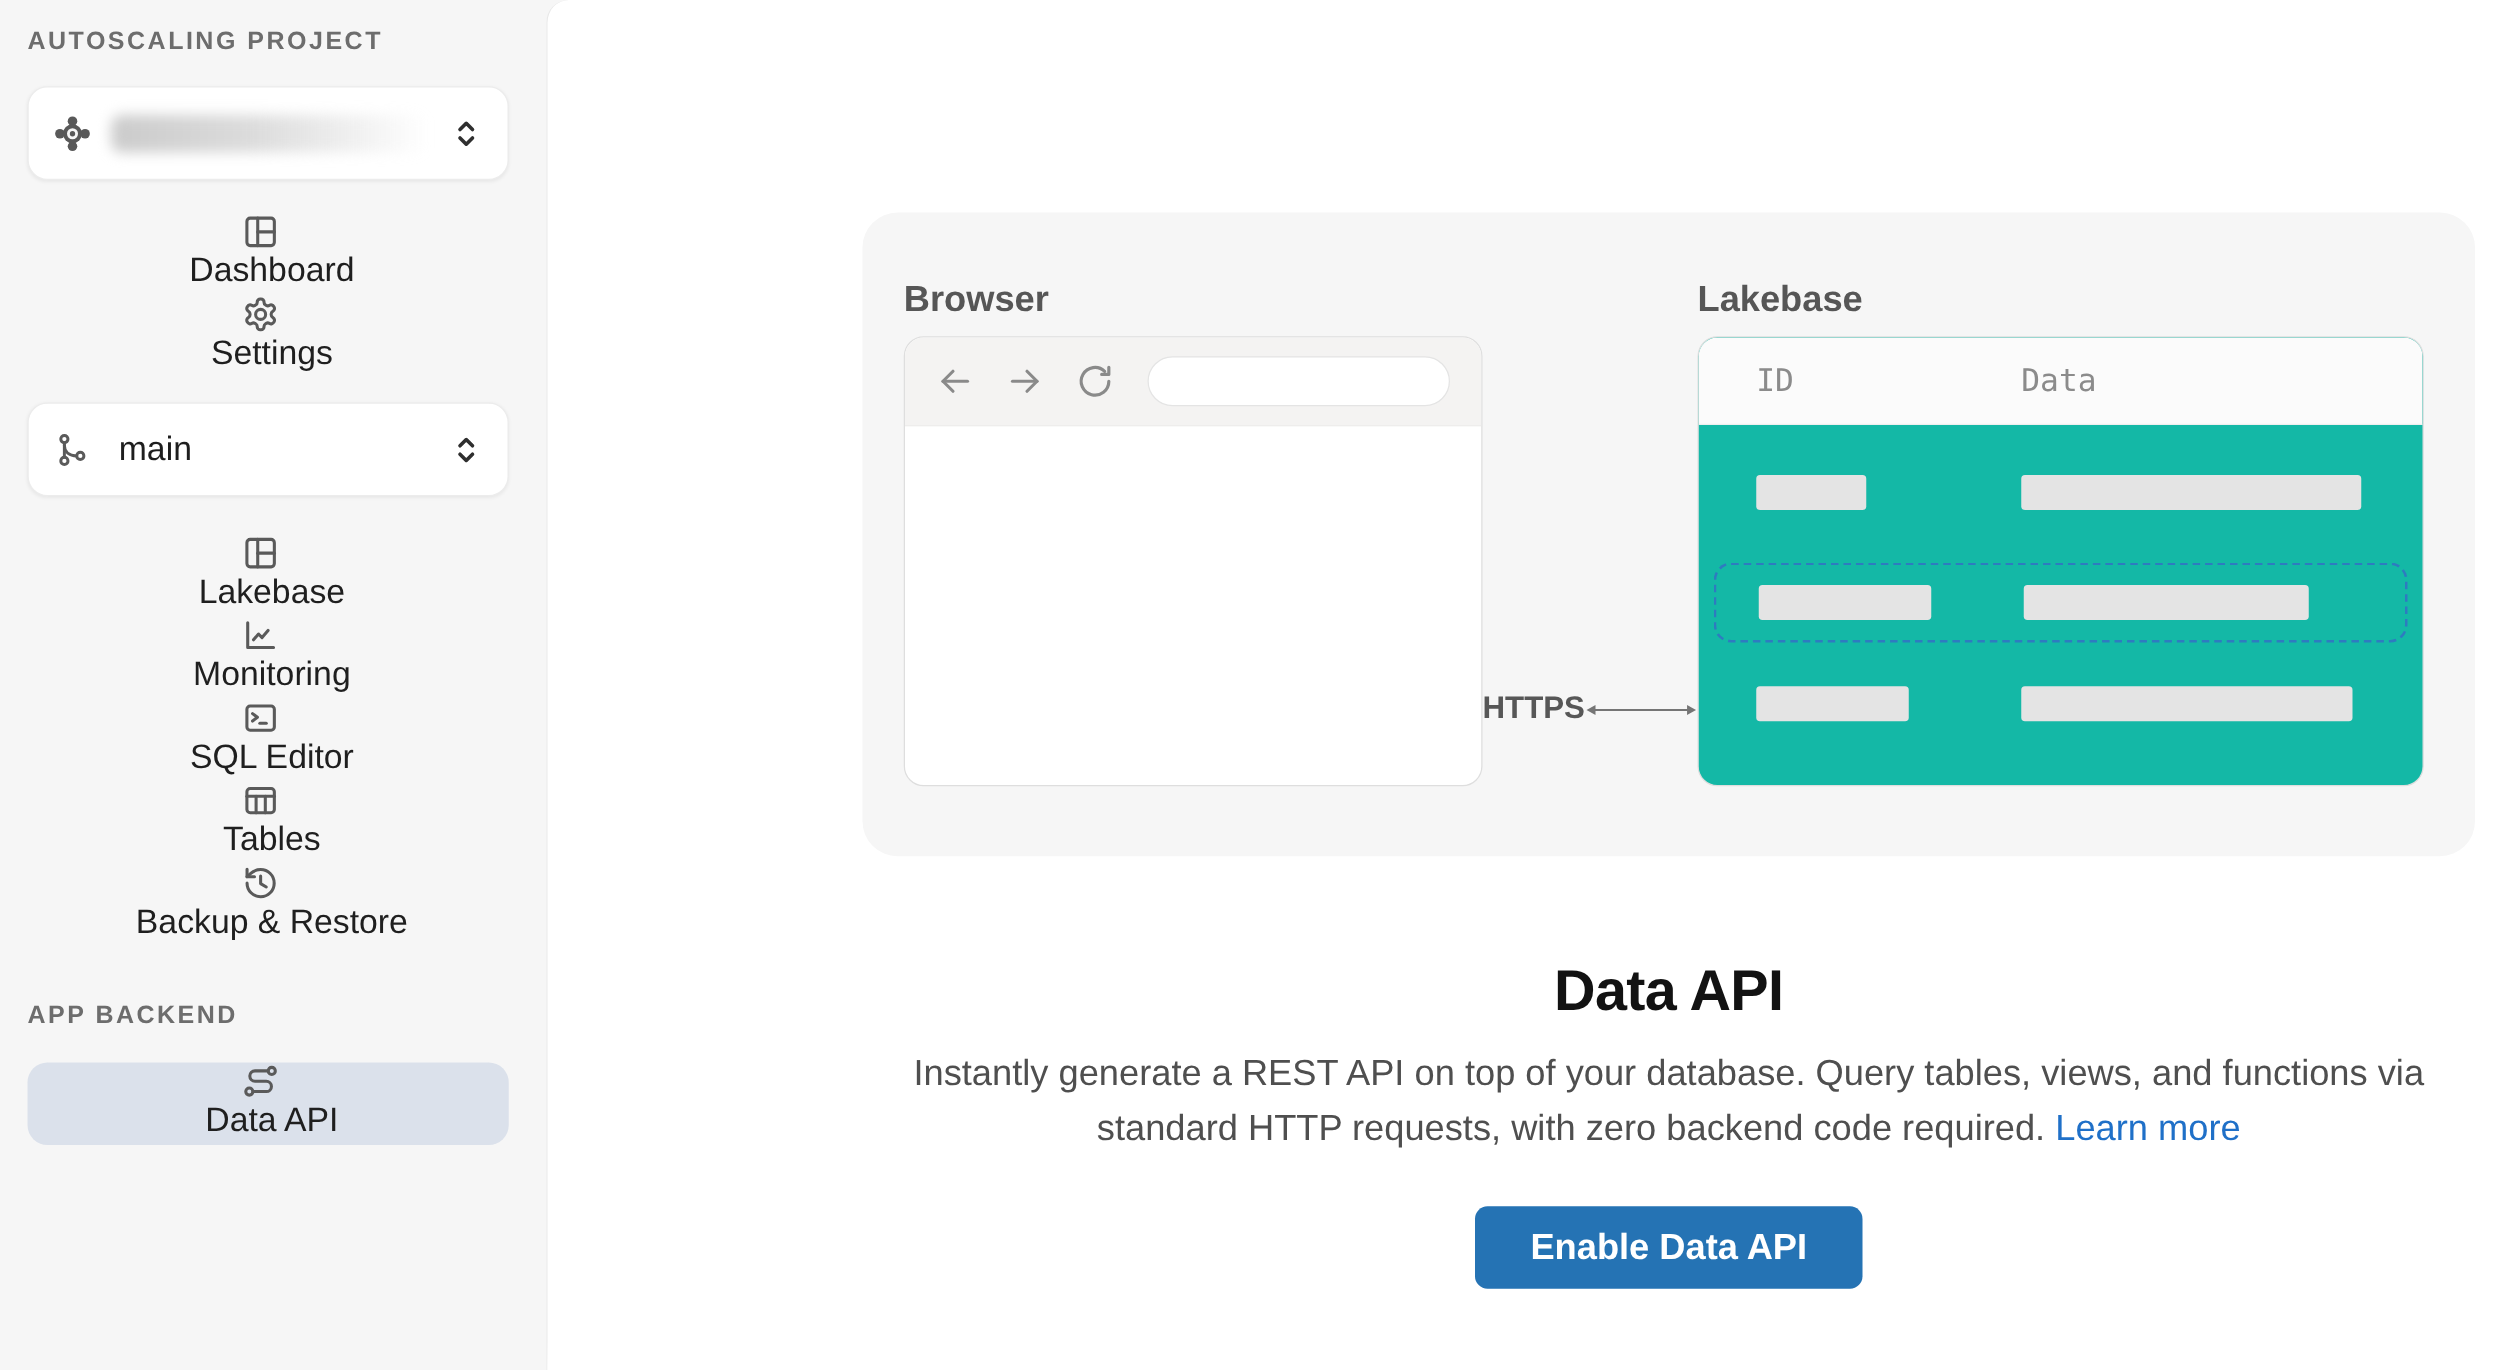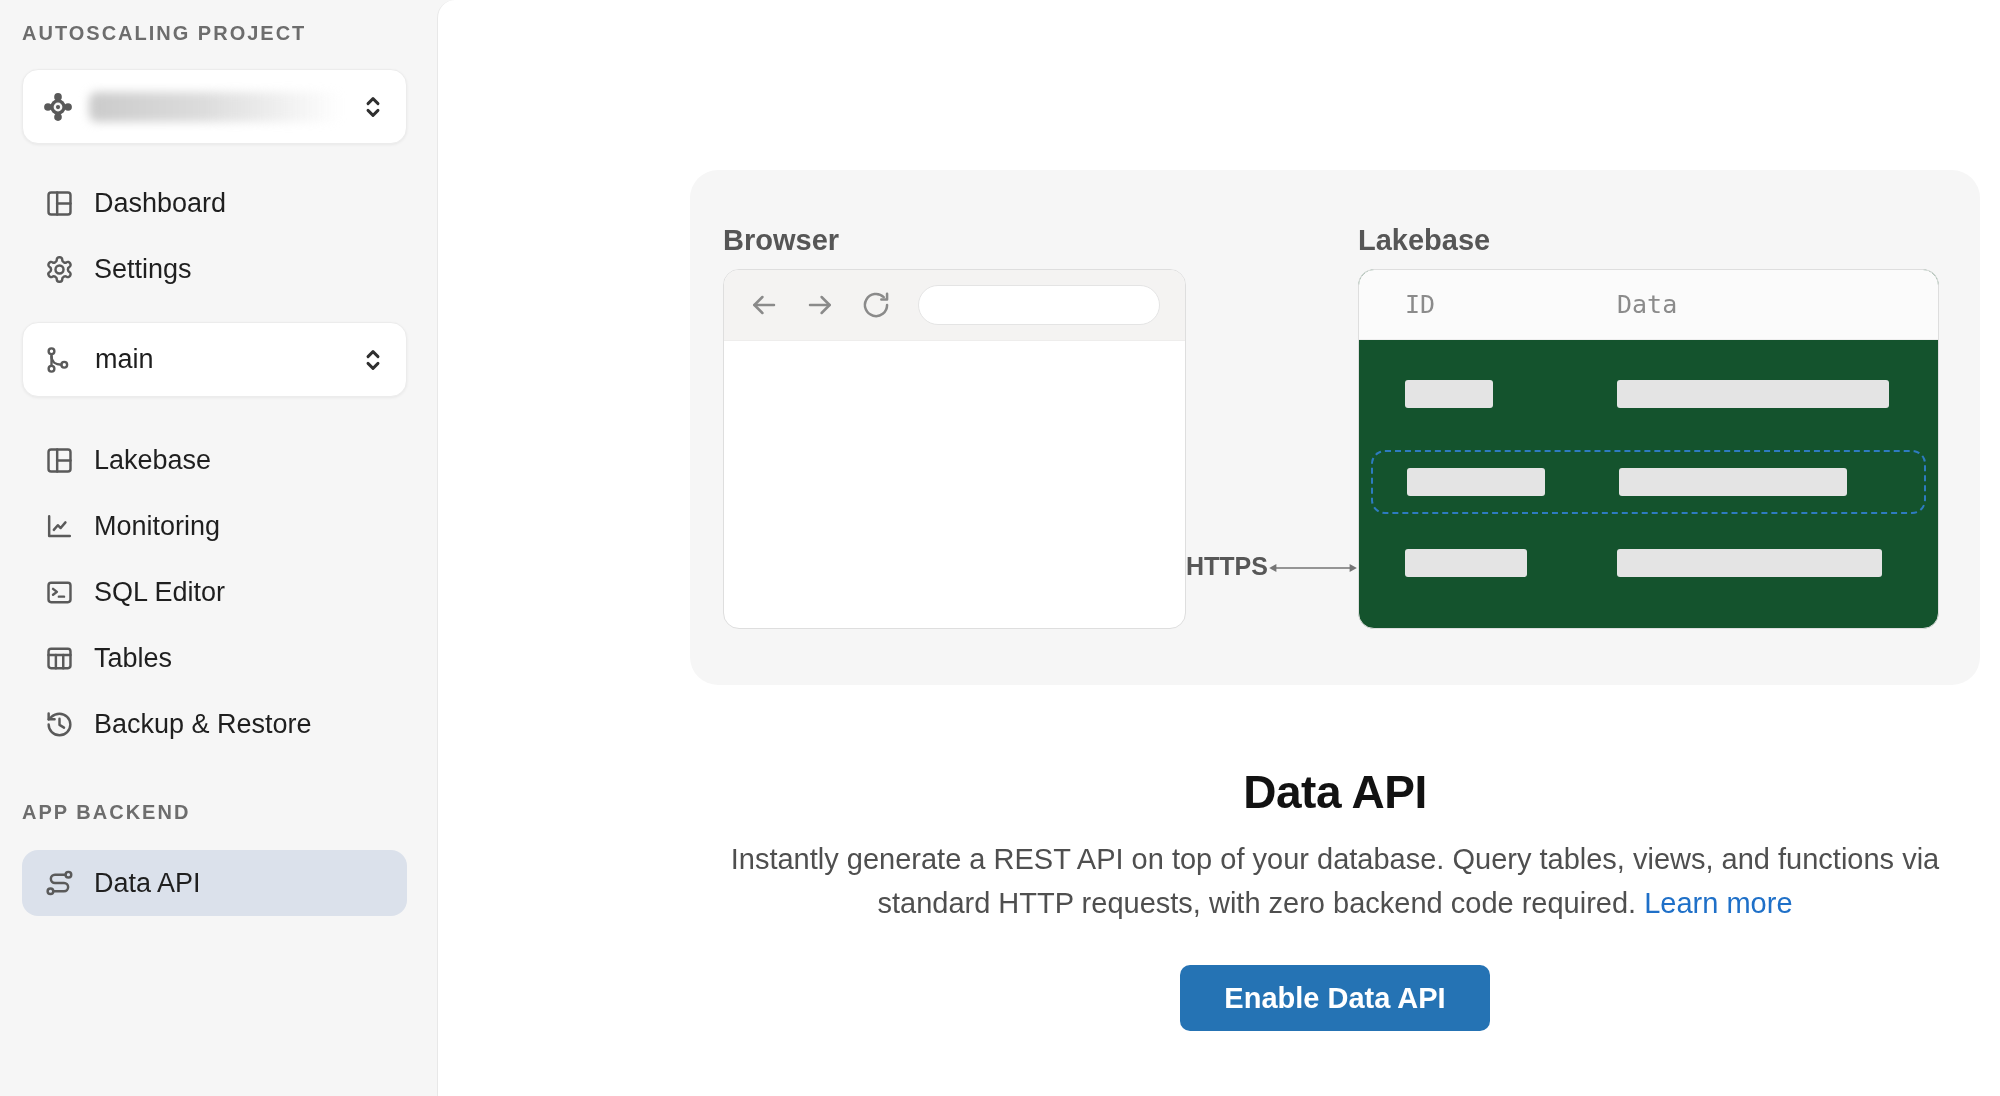--- a/index.html
+++ b/index.html
@@ -22,21 +22,21 @@
                background:linear-gradient(90deg,#cbcbcb 0%,#dcdcdc 45%,rgba(243,243,243,0) 100%);
                filter:blur(5px); }
   .sel-value { flex:1; margin-left:20px; font-size:27px; color:#1e1e1e; }
   .chevrons { width:30px; height:34px; flex:0 0 auto; }
 
   .nav { display:flex; flex-direction:column; }
   .nav-project { margin-top:26px; }
   .nav-branch  { margin-top:30px; }
   .nav-backend { margin-top:26px; }
   .nav-item { height:66px; border-radius:16px; display:flex; align-items:center;
-              padding:0 16px 0 22px; cursor:pointer; }
+              padding:0 16px 0 22px; cursor:pointer;flex-direction:column; }
   .nav-item.active { background:#dbe1eb; }
   .nav-icon { width:31px; height:31px; margin-right:19px; flex:0 0 auto; color:#5a5a5a;
               display:flex; align-items:center; justify-content:center; }
   .nav-icon svg { width:31px; height:31px; }
   .nav-label { font-size:27px; color:#1f1f1f; white-space:nowrap; }
 
   
   .main { position:absolute; left:437px; right:0; top:0; bottom:0; background:#ffffff;
           border-left:1px solid #e8e8e8; border-top-left-radius:18px;
           padding:170px 20px 0 252px; }
@@ -59,21 +59,21 @@
               border:1.5px solid #e4e4e4; border-radius:20px; }
 
   
   .connector { width:172px; flex:0 0 auto; padding-top:222px; display:flex;
                flex-direction:row; align-items:center; }
   .https-label { font-size:25px; font-weight:700; color:#575757; }
   .arrow-svg { margin-top:4px; }
 
   
   .lakebase-col { width:463px; flex:0 0 auto; }
-  .db-card { margin-top:14px; width:581px; height:360px; background:#14532d;
+  .db-card { margin-top:14px; width:581px; height:360px; background:#14b8a6;
              border:1px solid #dedede; border-radius:16px; overflow:hidden; }
   .db-header { height:70px; background:#fbfbfb; border-bottom:1px solid #eeeeee;
                display:grid; grid-template-columns:212px 1fr; align-items:center;
                padding-left:46px; }
   .db-header span { font-family:"DejaVu Sans Mono", monospace; font-size:25px; color:#8b8b8b; }
   .db-row { display:grid; grid-template-columns:212px 1fr; align-items:center; padding-left:46px; }
   .row-plain-1 { margin-top:40px; }
   .row-plain-3 { margin-top:35px; }
   .bar { height:28px; background:#e4e4e4; border-radius:3px; }
   .dashed-row { margin:42px 12px 0 12px; height:64px; border:2px dashed #2e7bc0;

